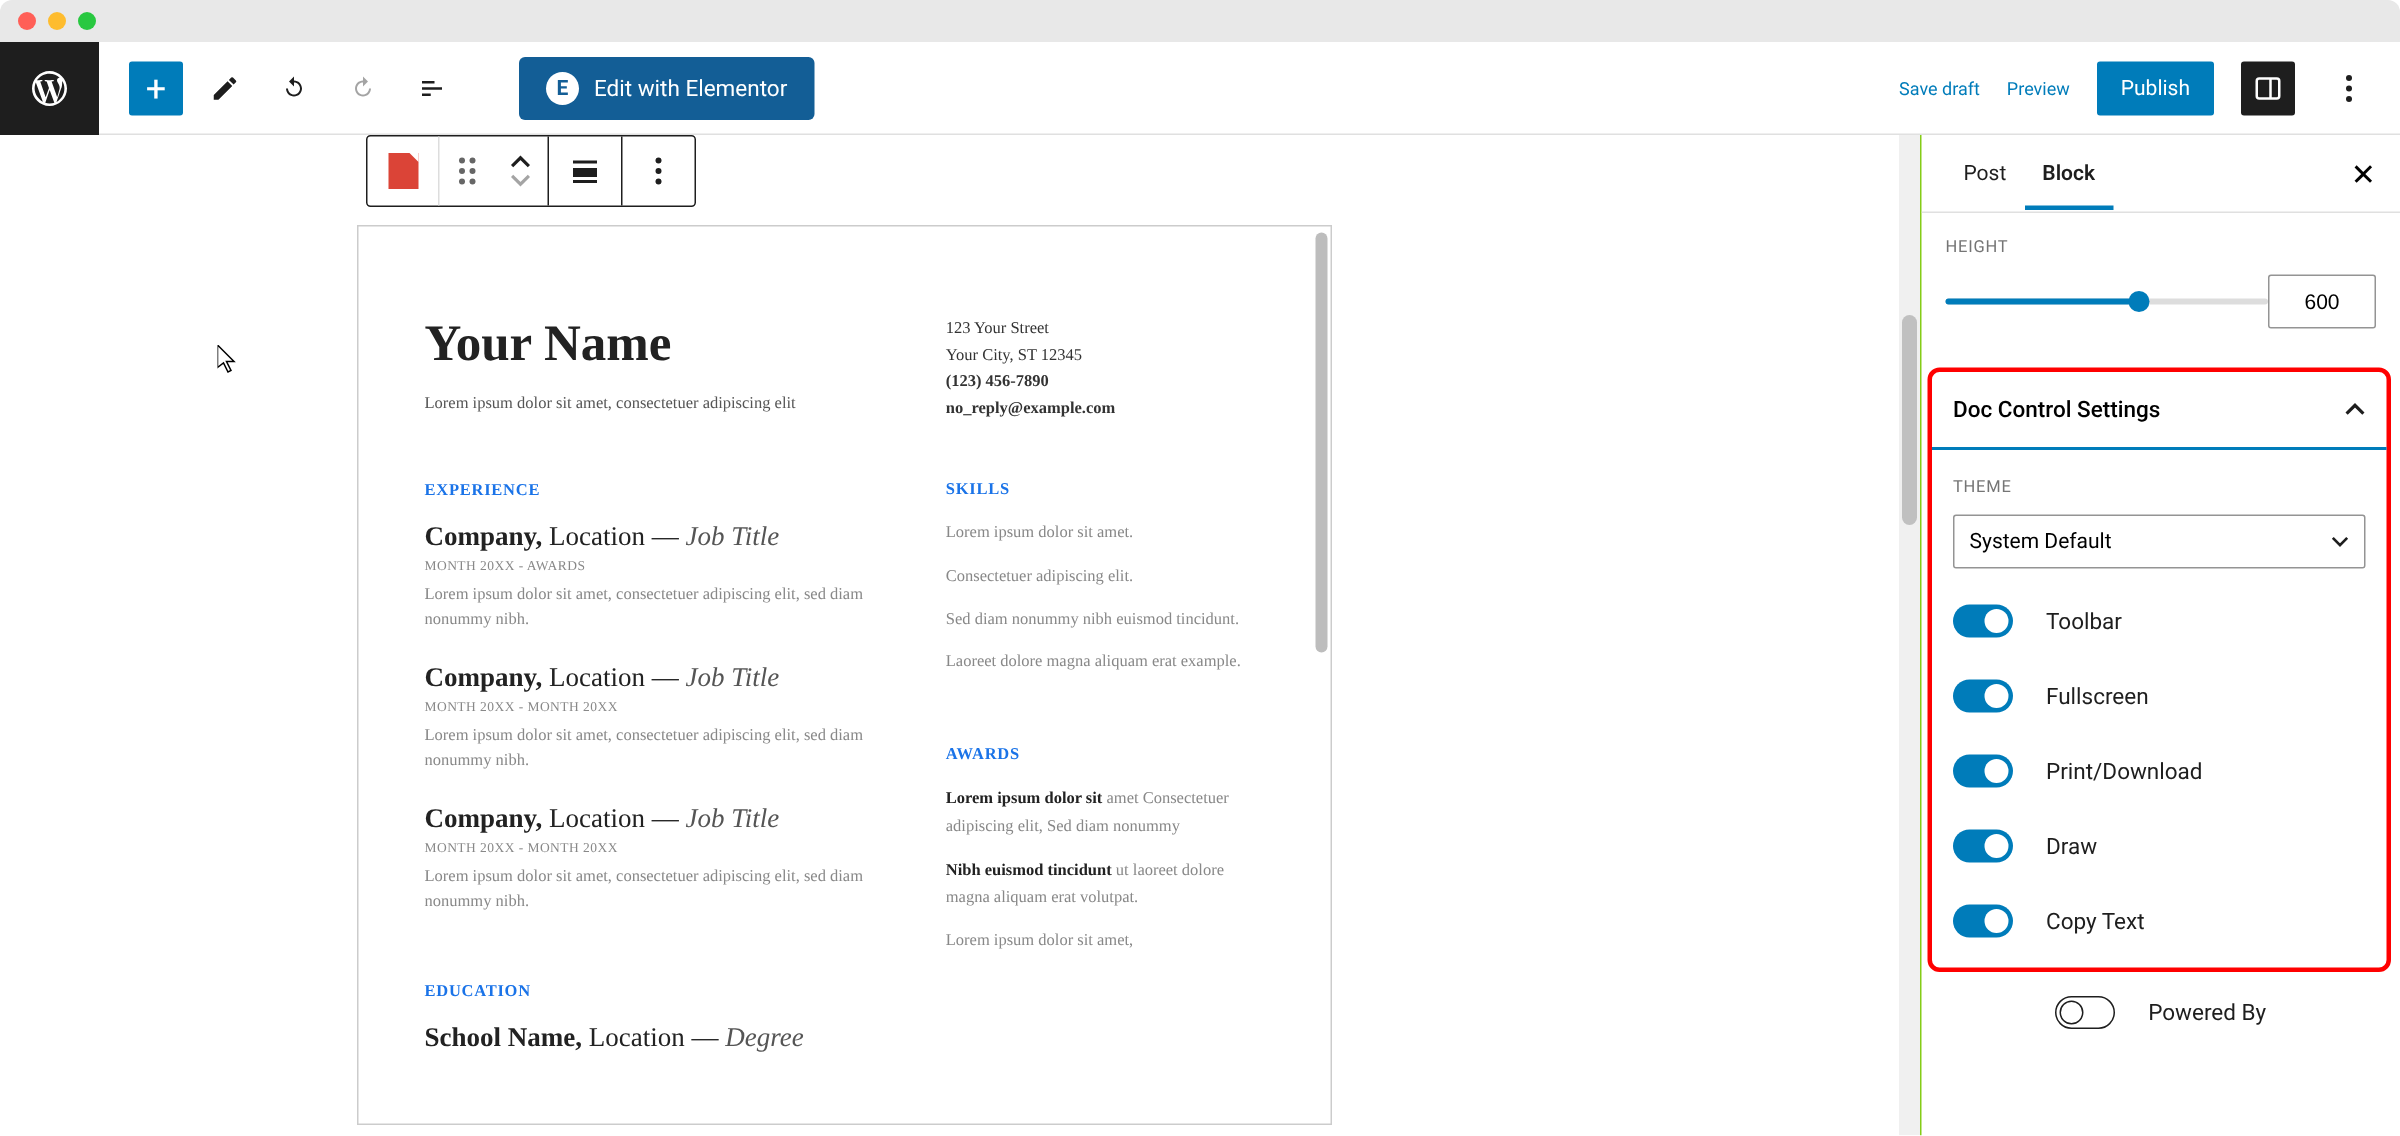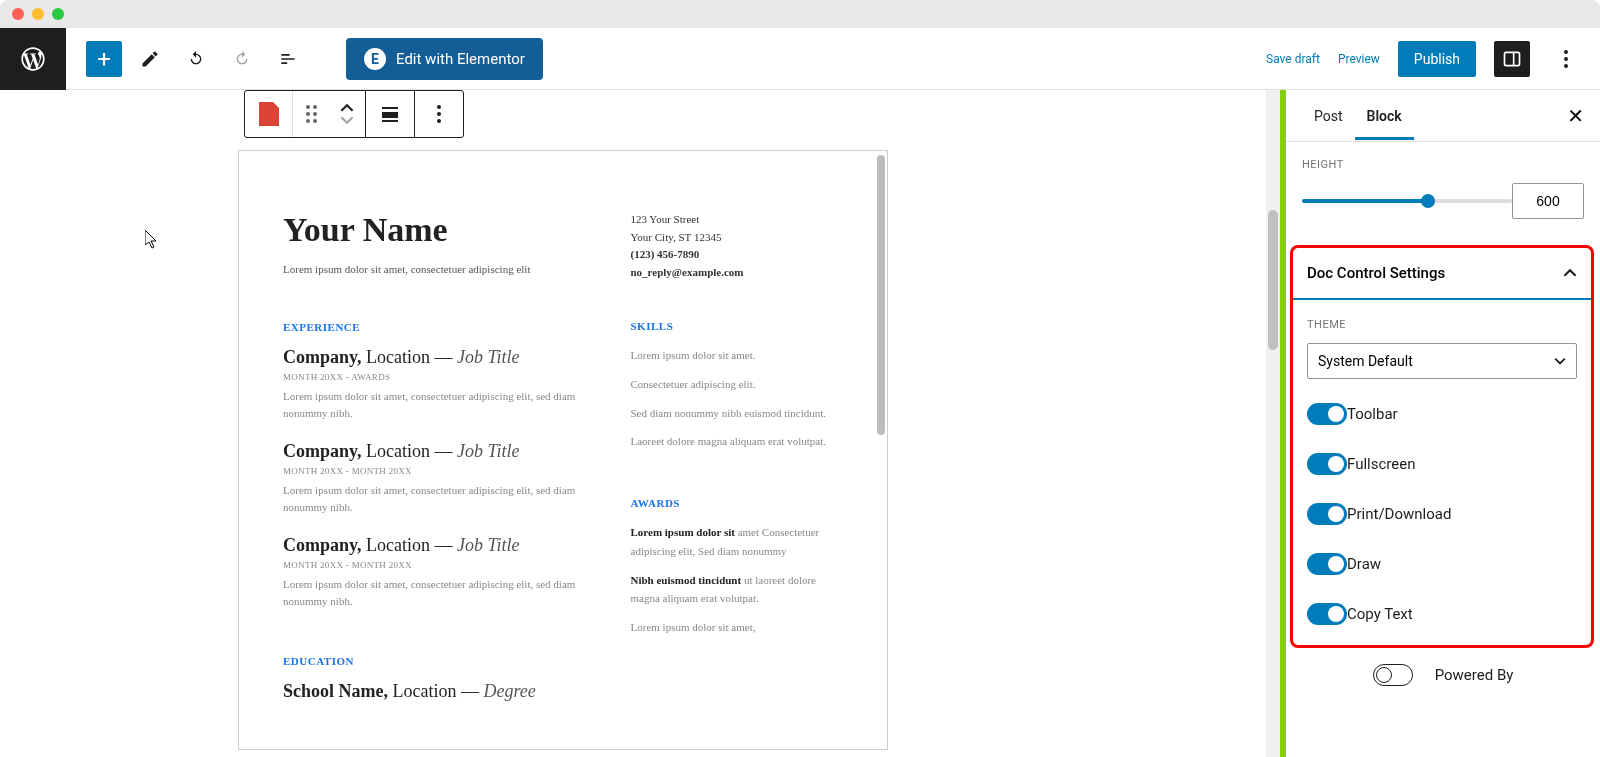--- a/index.html
+++ b/index.html
@@ -69,42 +69,42 @@
 .entry-date { font-size: 9px; color: #888; letter-spacing: 0.3px; margin-bottom: 6px; }
 .entry-desc { font-size: 11px; color: #888; line-height: 1.5; }
 .skill-text { font-size: 11px; color: #888; line-height: 1.7; }
 .skill-block { margin-bottom: 10px; }
 .skill-lead { color: #222; font-weight: bold; }
 
 
 .cursor { position: absolute; left: 145px; top: 140px; }
 
 
-.sidebar { width: 320px; border-left: 6px solid #84cc16; background: #fff; overflow-y: auto; position: relative; }
+.sidebar { width: 320px; border-left: 1px solid #84cc16; background: #fff; overflow-y: auto; position: relative; }
 .side-tabs { display: flex; align-items: center; border-bottom: 1px solid #e0e0e0; padding: 0 16px; height: 52px; }
 .side-tab { padding: 16px 12px; font-size: 14px; color: #1e1e1e; cursor: pointer; }
 .side-tab.active { font-weight: 600; border-bottom: 3px solid #007cba; padding-bottom: 13px; }
 .side-close { margin-left: auto; cursor: pointer; font-size: 20px; }
 .side-section { padding: 16px; }
 .sec-label { font-size: 11px; color: #757575; letter-spacing: 0.5px; margin-bottom: 12px; text-transform: uppercase; }
 .slider-row { display: flex; align-items: center; }
 .slider-track { flex: 1; height: 4px; background: #ddd; border-radius: 2px; position: relative; cursor: pointer; }
 .slider-fill { position: absolute; left: 0; top: 0; height: 100%; width: 60%; background: #007cba; border-radius: 2px; }
 .slider-thumb { position: absolute; left: 60%; top: 50%; transform: translate(-50%, -50%); width: 14px; height: 14px; background: #007cba; border-radius: 50%; }
 .slider-input { width: 72px; height: 36px; border: 1px solid #949494; text-align: center; font-size: 14px; border-radius: 2px; }
 
 
 .highlight-box { border: 3px solid #ff0000; border-radius: 8px; margin: 10px 6px 0 4px; padding-bottom: 10px; }
 .panel-head { display: flex; align-items: center; justify-content: space-between; padding: 16px 14px; border-bottom: 2px solid #007cba; cursor: pointer; }
 .panel-head-title { font-size: 15px; font-weight: 500; }
 .theme-select { width: calc(100% - 28px); margin: 12px 14px 0 14px; height: 36px; border: 1px solid #949494; border-radius: 2px; padding: 0 10px; font-size: 14px; background: #fff; display: flex; align-items: center; justify-content: space-between; cursor: pointer; }
 .theme-section-label { font-size: 11px; color: #757575; letter-spacing: 0.5px; margin: 18px 14px 0 14px; }
 
 .toggle-list { padding: 24px 14px 0 14px; }
-.toggle-row { display: flex; align-items: center; margin-bottom: 28px; }
+.toggle-row { display: flex; align-items: center; gap: 22px; margin-bottom: 28px; }
 .toggle { width: 40px; height: 22px; border-radius: 11px; position: relative; cursor: pointer; }
 .toggle.on { background: #007cba; }
 .toggle.off { background: #fff; border: 1.5px solid #1e1e1e; }
 .toggle-knob { position: absolute; width: 16px; height: 16px; background: #fff; border-radius: 50%; top: 3px; }
 .toggle.on .toggle-knob { right: 3px; }
 .toggle.off .toggle-knob { left: 2px; top: 1.5px; background: #fff; border: 1.5px solid #1e1e1e; }
 .toggle-label { font-size: 15px; color: #1e1e1e; }
 
 .powered-row { display: flex; align-items: center; gap: 22px; padding: 16px 10px; justify-content: center; }
 </style>
@@ -255,21 +255,21 @@
             <div>123 Your Street</div>
             <div>Your City, ST 12345</div>
             <div class="bold">(123) 456-7890</div>
             <div class="bold">no_reply@example.com</div>
           </div>
           <div class="sec-head" style="margin-top:39px">SKILLS</div>
           <div class="skill-text">
             <div class="skill-block">Lorem ipsum dolor sit amet.</div>
             <div class="skill-block">Consectetuer adipiscing elit.</div>
             <div class="skill-block">Sed diam nonummy nibh euismod tincidunt.</div>
-            <div class="skill-block">Laoreet dolore magna aliquam erat volutpat.</div>
+            <div class="skill-block">Laoreet dolore magna aliquam erat example.</div>
           </div>
           <div class="sec-head">AWARDS</div>
           <div class="skill-text">
             <div class="skill-block"><span class="skill-lead">Lorem ipsum dolor sit</span><span> amet Consectetuer adipiscing elit, Sed diam nonummy</span></div>
             <div class="skill-block"><span class="skill-lead">Nibh euismod tincidunt</span><span> ut laoreet dolore magna aliquam erat volutpat.</span></div>
             <div class="skill-block">Lorem ipsum dolor sit amet,</div>
           </div>
         </div>
       </div>
     </div>

